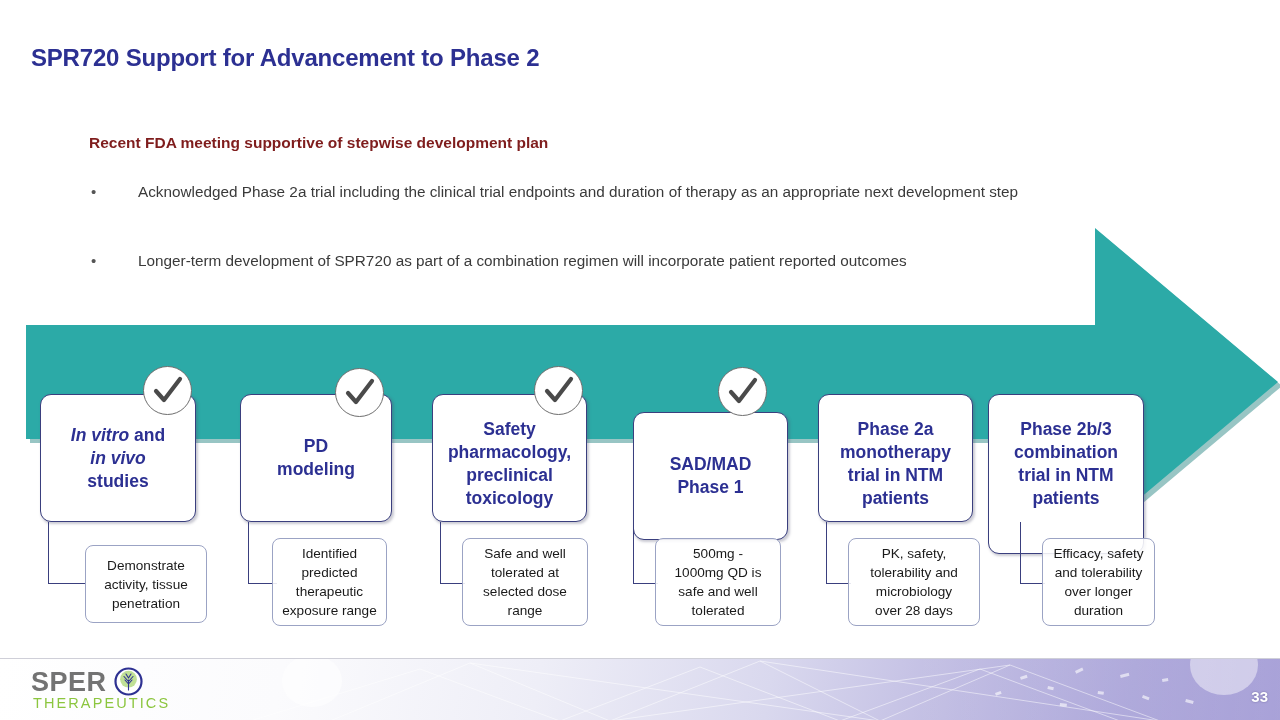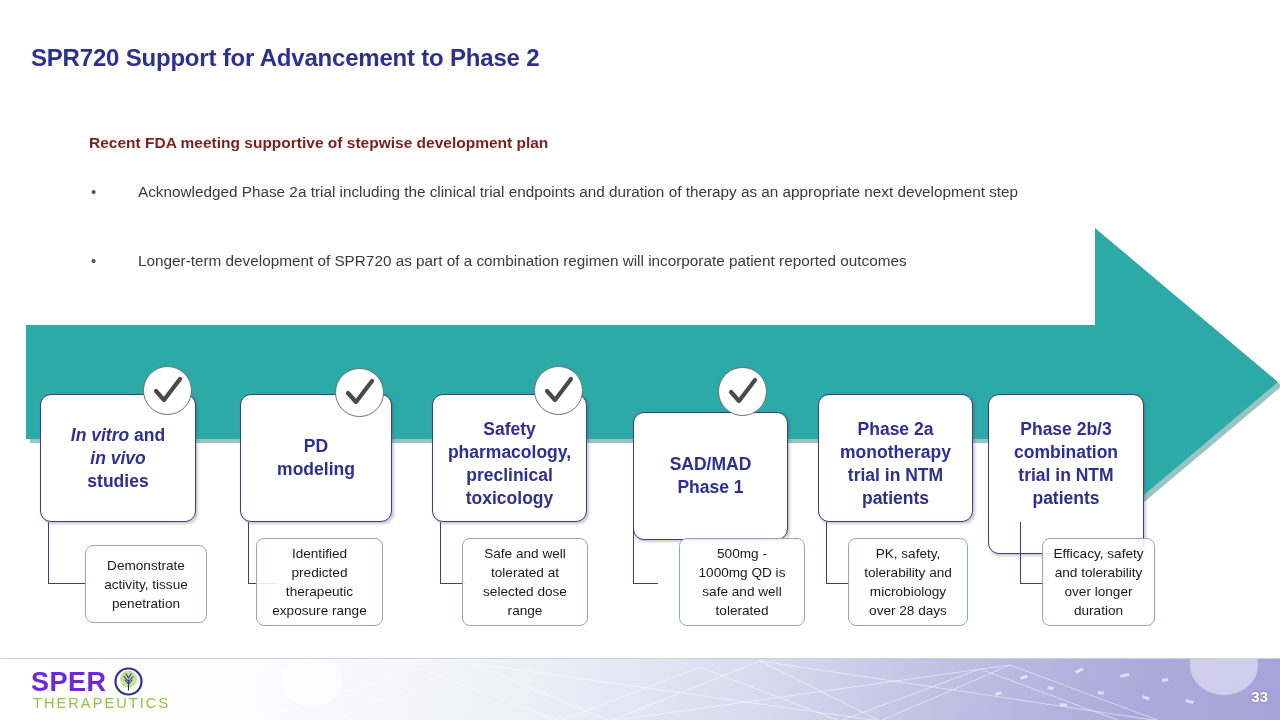--- a/index.html
+++ b/index.html
@@ -155,21 +155,21 @@
     left: 31px;
     top: 668px;
     width: 230px;
     height: 46px;
   }
   #logo-word {
     position: absolute;
     left: 0; top: 0;
     font-size: 27px;
     font-weight: bold;
-    color: #6d28d9;
+    color: #737373;
     letter-spacing: 0.5px;
     line-height: 28px;
   }
   #logo-sub {
     position: absolute;
     left: 2px; top: 27px;
     font-size: 14.5px;
     font-weight: normal;
     color: #8CC63F;
     letter-spacing: 2.1px;
@@ -236,21 +236,21 @@
   <div class="stage" style="left:240px; top:394px; width:152px; height:128px;">
     <span class="stage-label">PD
 modeling</span>
   </div>
   <div class="check" style="left:335px; top:368px;">
     <svg width="47" height="47" viewBox="0 0 47 47">
         <path d="M12 24 L20 33 L36 12" fill="none" stroke="#4A4A4A" stroke-width="4.2" stroke-linecap="round" stroke-linejoin="round"></path>
       </svg>
   </div>
   <div class="connector" style="left:248px; top:522px; width:29px; height:62px;"></div>
-  <div class="subbox" style="left:256px; top:538px; width:127px; height:88px;">
+  <div class="subbox" style="left:272px; top:538px; width:115px; height:88px;">
     <span class="sub-label">Identified
 predicted
 therapeutic
 exposure range</span>
   </div>
 
   <div class="stage align-top" style="left:432px; top:394px; width:155px; height:128px;">
     <span class="stage-label">Safety
 pharmacology,
 preclinical
@@ -272,35 +272,35 @@
   <div class="stage" style="left:625px; top:412px; width:155px; height:128px;margin-left:8px;">
     <span class="stage-label">SAD/MAD
 Phase 1</span>
   </div>
   <div class="check" style="left:718px; top:367px;">
     <svg width="47" height="47" viewBox="0 0 47 47">
         <path d="M12 24 L20 33 L36 12" fill="none" stroke="#4A4A4A" stroke-width="4.2" stroke-linecap="round" stroke-linejoin="round"></path>
       </svg>
   </div>
   <div class="connector" style="left:633px; top:522px; width:25px; height:62px;"></div>
-  <div class="subbox" style="left:655px; top:538px; width:126px; height:88px;margin-left:24px;">
+  <div class="subbox" style="left:655px; top:538px; width:126px; height:88px;">
     <span class="sub-label">500mg -
 1000mg QD is
 safe and well
 tolerated</span>
   </div>
 
   <div class="stage align-top" style="left:818px; top:394px; width:155px; height:128px;">
     <span class="stage-label">Phase 2a
 monotherapy
 trial in NTM
 patients</span>
   </div>
   <div class="connector" style="left:826px; top:522px; width:25px; height:62px;"></div>
-  <div class="subbox" style="left:848px; top:538px; width:120px; height:88px;">
+  <div class="subbox" style="left:848px; top:538px; width:132px; height:88px;">
     <span class="sub-label">PK, safety,
 tolerability and
 microbiology
 over 28 days</span>
   </div>
 
   <div class="stage align-top" style="left:988px; top:394px; width:156px; height:160px;">
     <span class="stage-label">Phase 2b/3
 combination
 trial in NTM

